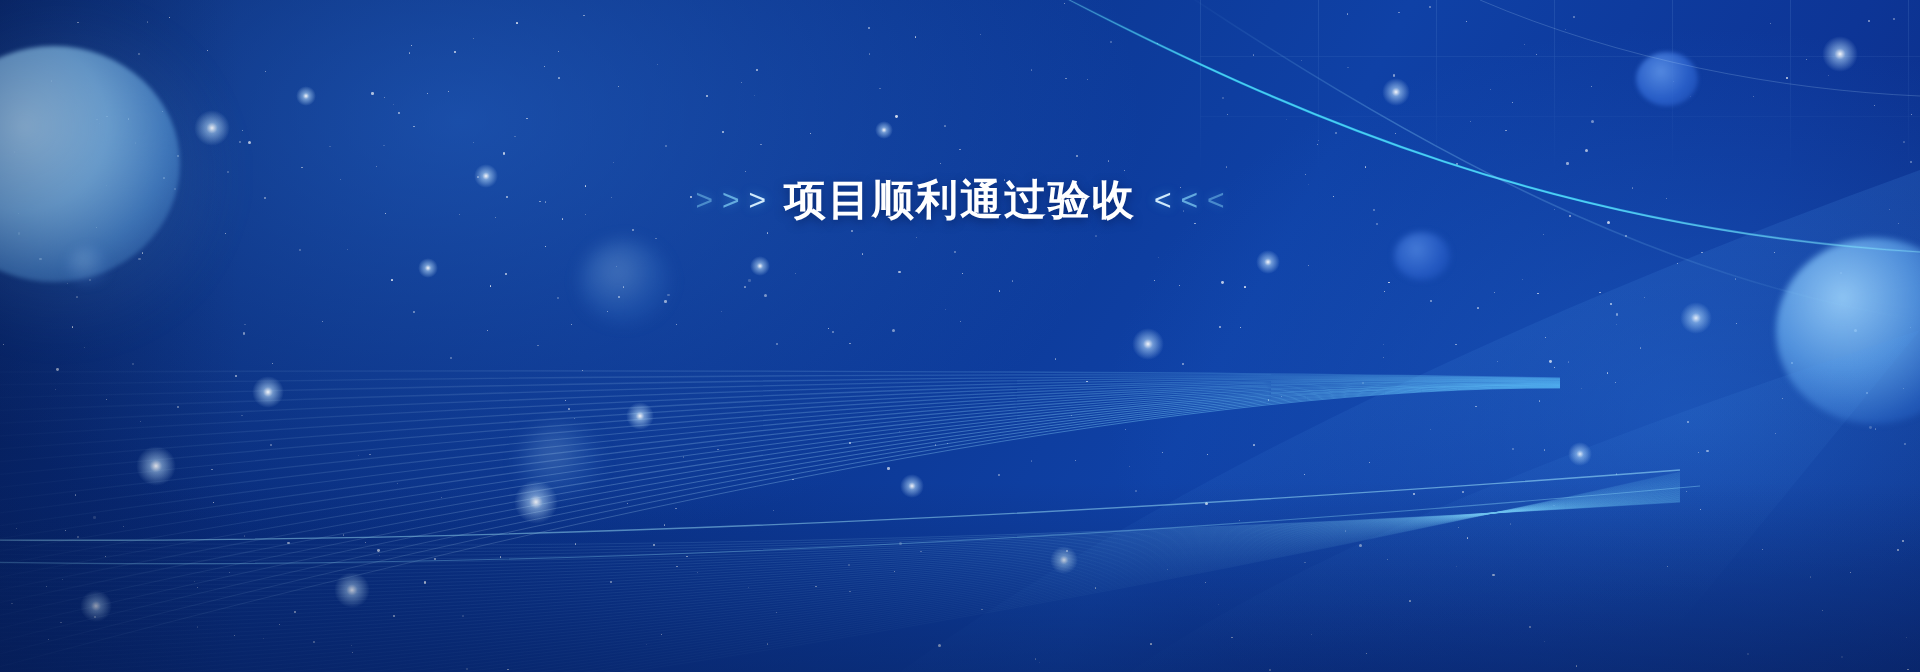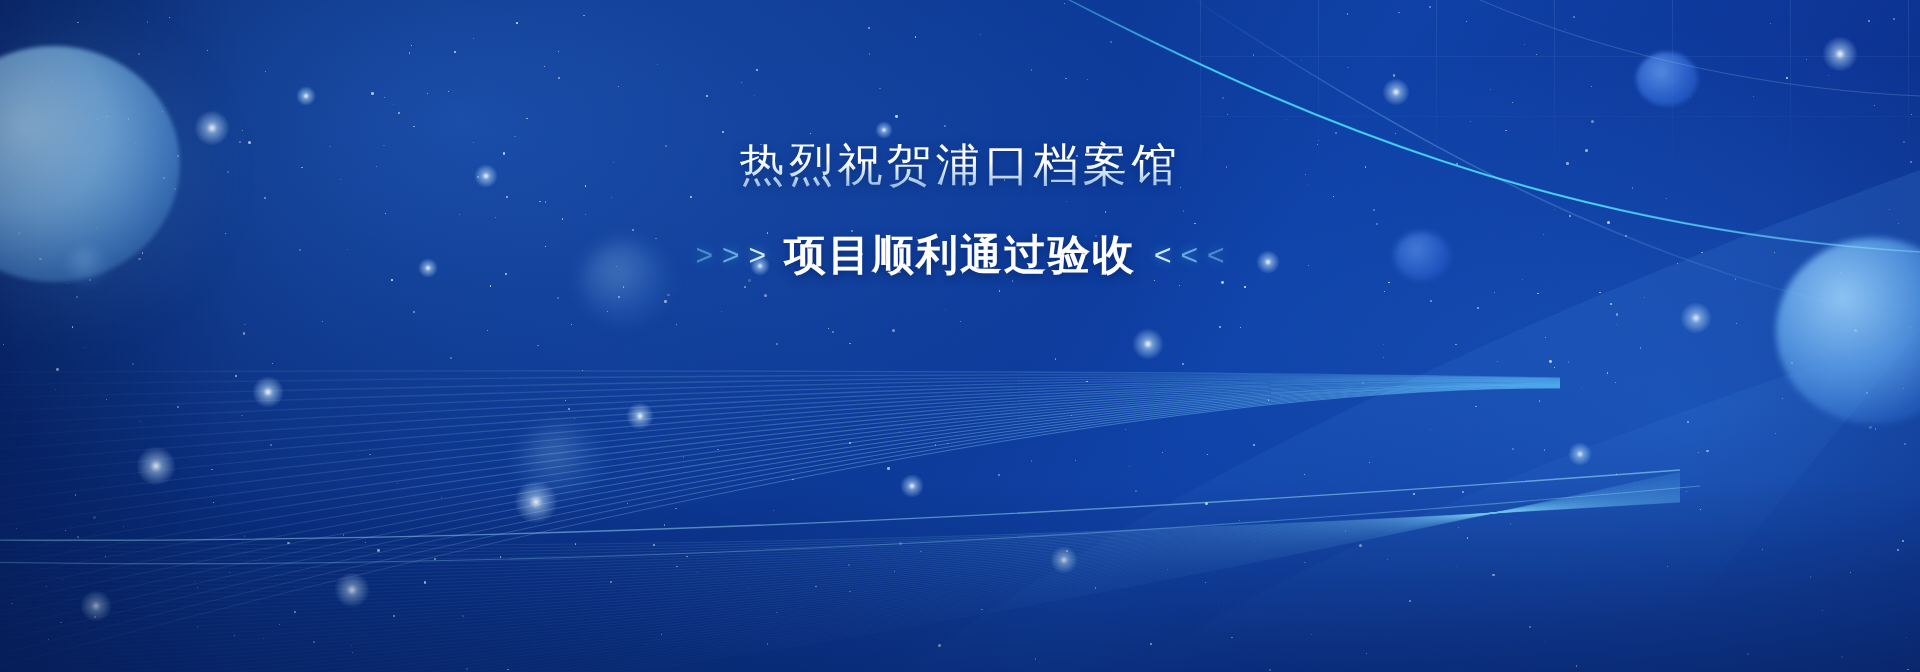--- a/index.html
+++ b/index.html
@@ -768,21 +768,20 @@
         <path d="M-20,540 Q700,545 1680,470" fill="none" stroke="#9fe6ff" stroke-width="1.4" opacity="0.55"></path>
         <path d="M-20,562 Q720,575 1700,486" fill="none" stroke="#8fdcff" stroke-width="1.1" opacity="0.40"></path>
       </g>
   </svg>
 
   <div id="vignette-left"></div>
   <div id="vignette-bottom"></div>
 
   <div id="text-block">
 
-    <div id="line-1">热烈祝贺浦口档案馆</div>
 
 
     <div id="line-3-row">
       <div class="chev-group">
         <span class="c1">&gt;</span>
         <span class="c2">&gt;</span>
         <span class="c3">&gt;</span>
       </div>
 
       <div id="line-3">项目顺利通过验收</div>

